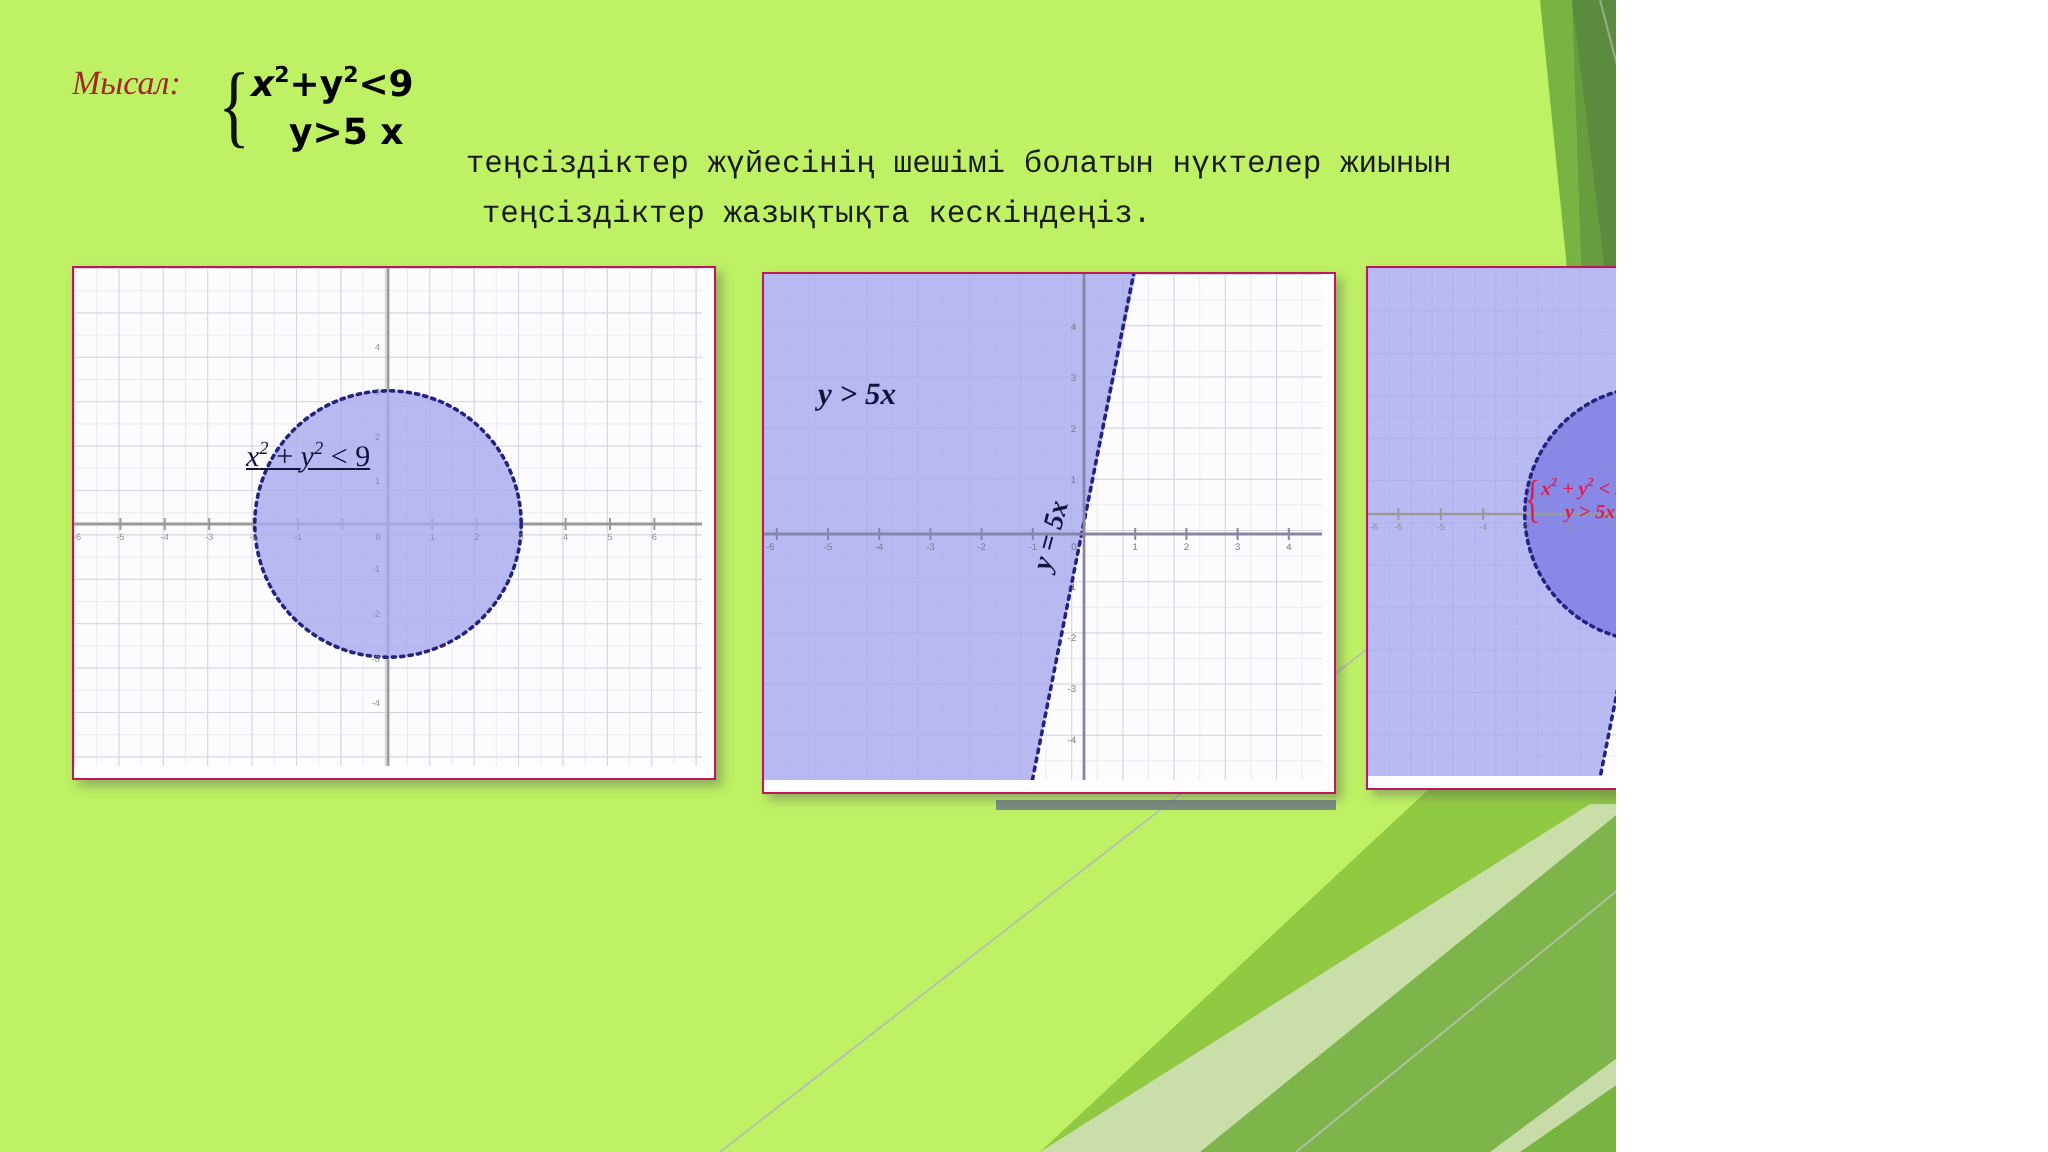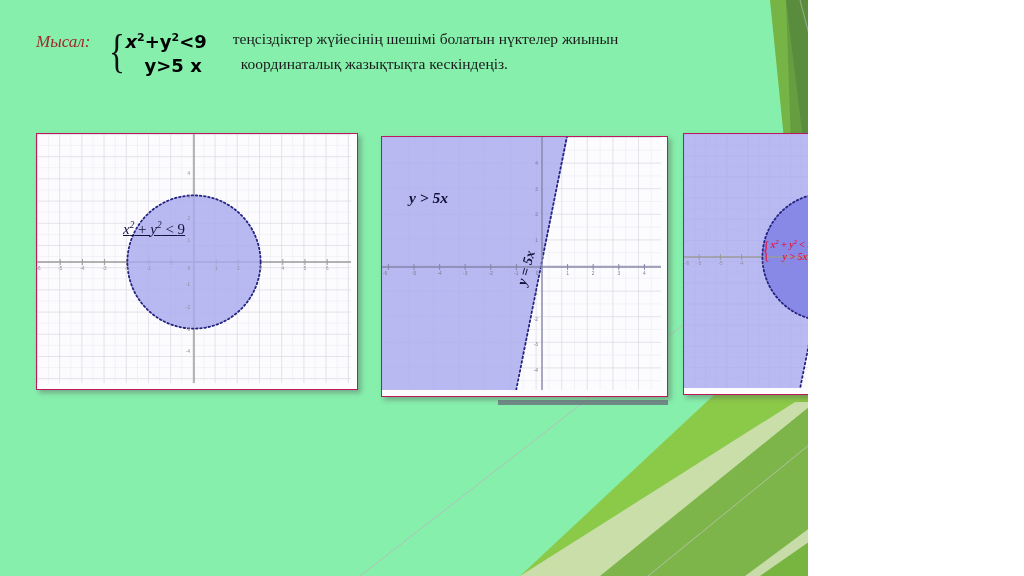--- a/index.html
+++ b/index.html
@@ -4,21 +4,21 @@
 <style>
   html, body {
     margin: 0;
     padding: 0;
     background: #ffffff;
   }
   #slide {
     position: relative;
     width: 808px;
     height: 576px;
-    background: #86efac;
+    background: #bef264;
     overflow: hidden;
     font-family: "Liberation Serif", serif;
   }
 
   
   .facet {
     position: absolute;
     top: 0;
     left: 0;
     width: 1024px;
@@ -70,24 +70,25 @@
     font-size: 18px;
     line-height: 24px;
     white-space: nowrap;
   }
   .sys-line.l2 { padding-left: 14px; }
   .sys-line sup { font-size: 11px; vertical-align: super; font-weight: bold; }
   .ital { font-style: italic; }
 
   .prose {
     margin-left: 26px;
-    font-family: Liberation Serif, serif;
+    font-family: Liberation Mono, monospace;
     font-size: 15.5px;
     line-height: 25px;
     color: #1a1a1a;
+    margin-top: 44px;
   }
   .prose .ln2 { padding-left: 8px; display: block; }
 
   
   .panel {
     position: absolute;
     box-sizing: border-box;
     border: 1px solid #be185d;
     background: #fdfdff;
     box-shadow: 3px 3px 5px rgba(90,90,90,0.45);
@@ -177,21 +178,21 @@
     <div class="sys-wrap">
       <div class="brace">{</div>
       <div class="sys-lines">
         <div class="sys-line l1"><span class="ital">x</span><sup>2</sup><span>+y</span><sup>2</sup><span>&lt;9</span></div>
         <div class="sys-line l2">y&gt;5 x</div>
       </div>
     </div>
 
     <div class="prose">
       <span>теңсіздіктер жүйесінің шешімі болатын нүктелер жиынын</span>
-      <span class="ln2">координаталық жазықтықта кескіндеңіз.</span>
+      <span class="ln2">теңсіздіктер жазықтықта кескіндеңіз.</span>
     </div>
   </div>
 
   <div class="panel" id="panel1" style="left:36px; top:133px; width:322px; height:257px;">
     <div class="plot">
       <svg width="314" height="249" viewBox="0 0 314 249">
         <defs>
           <pattern id="g1minor" width="11.1" height="11.1" patternUnits="userSpaceOnUse">
             <path d="M11.1 0 L0 0 0 11.1" fill="none" stroke="#e9e9ef" stroke-width="1"></path>
           </pattern>

